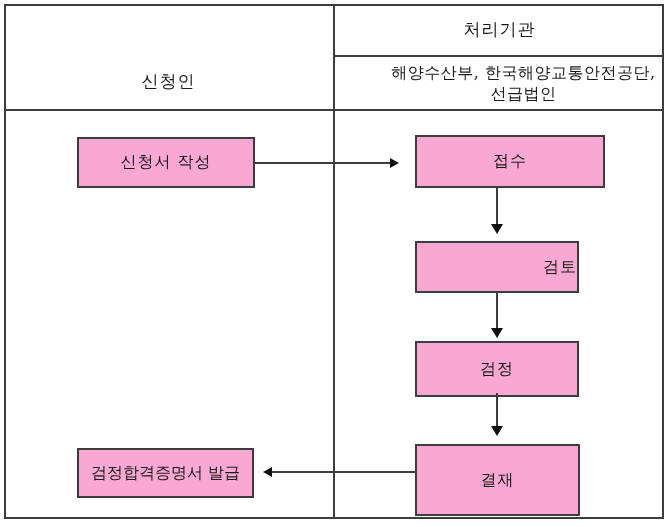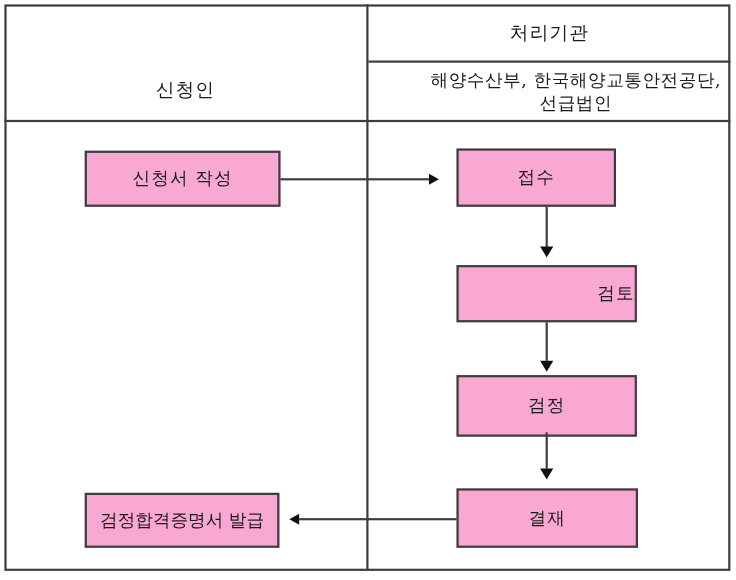--- a/index.html
+++ b/index.html
@@ -45,24 +45,24 @@
   }
 
   
   .node {
     border: 2px solid var(--line, #3d3d3d);
     background: #f9a8d4;
     display: flex; align-items: center; justify-content: center;
     font-size: 16px; letter-spacing: 1px; text-align: center;
   }
   .node-write   { left: 77px;  top: 137px; width: 178px; height: 51px; }
-  .node-receipt { left: 415px; top: 135px; width: 145px; height: 53px; }
+  .node-receipt { left: 415px; top: 135px; width: 190px; height: 53px; }
   .node-review  { left: 415px; top: 241px; width: 164px; height: 52px; justify-content: flex-end; }
   .node-verify  { left: 415px; top: 341px; width: 164px; height: 56px; }
-  .node-approve { left: 415px; top: 444px; width: 165px; height: 54px; }
+  .node-approve { left: 415px; top: 444px; width: 165px; height: 72px; }
   .node-cert    { left: 77px;  top: 448px; width: 177px; height: 50px; letter-spacing: 0; }
 
   
   .aline { background: var(--line, #3d3d3d); }
   .a-write-line    { left: 255px; top: 162px; width: 135px; height: 2px; }
   .a-receipt-line  { left: 496px; top: 188px; width: 2px;  height: 37px; }
   .a-review-line   { left: 496px; top: 293px; width: 2px;  height: 35px; }
   .a-verify-line   { left: 496px; top: 393px; width: 2px;  height: 33px; }
   .a-approve-line  { left: 272px; top: 471px; width: 143px; height: 2px; }
 

